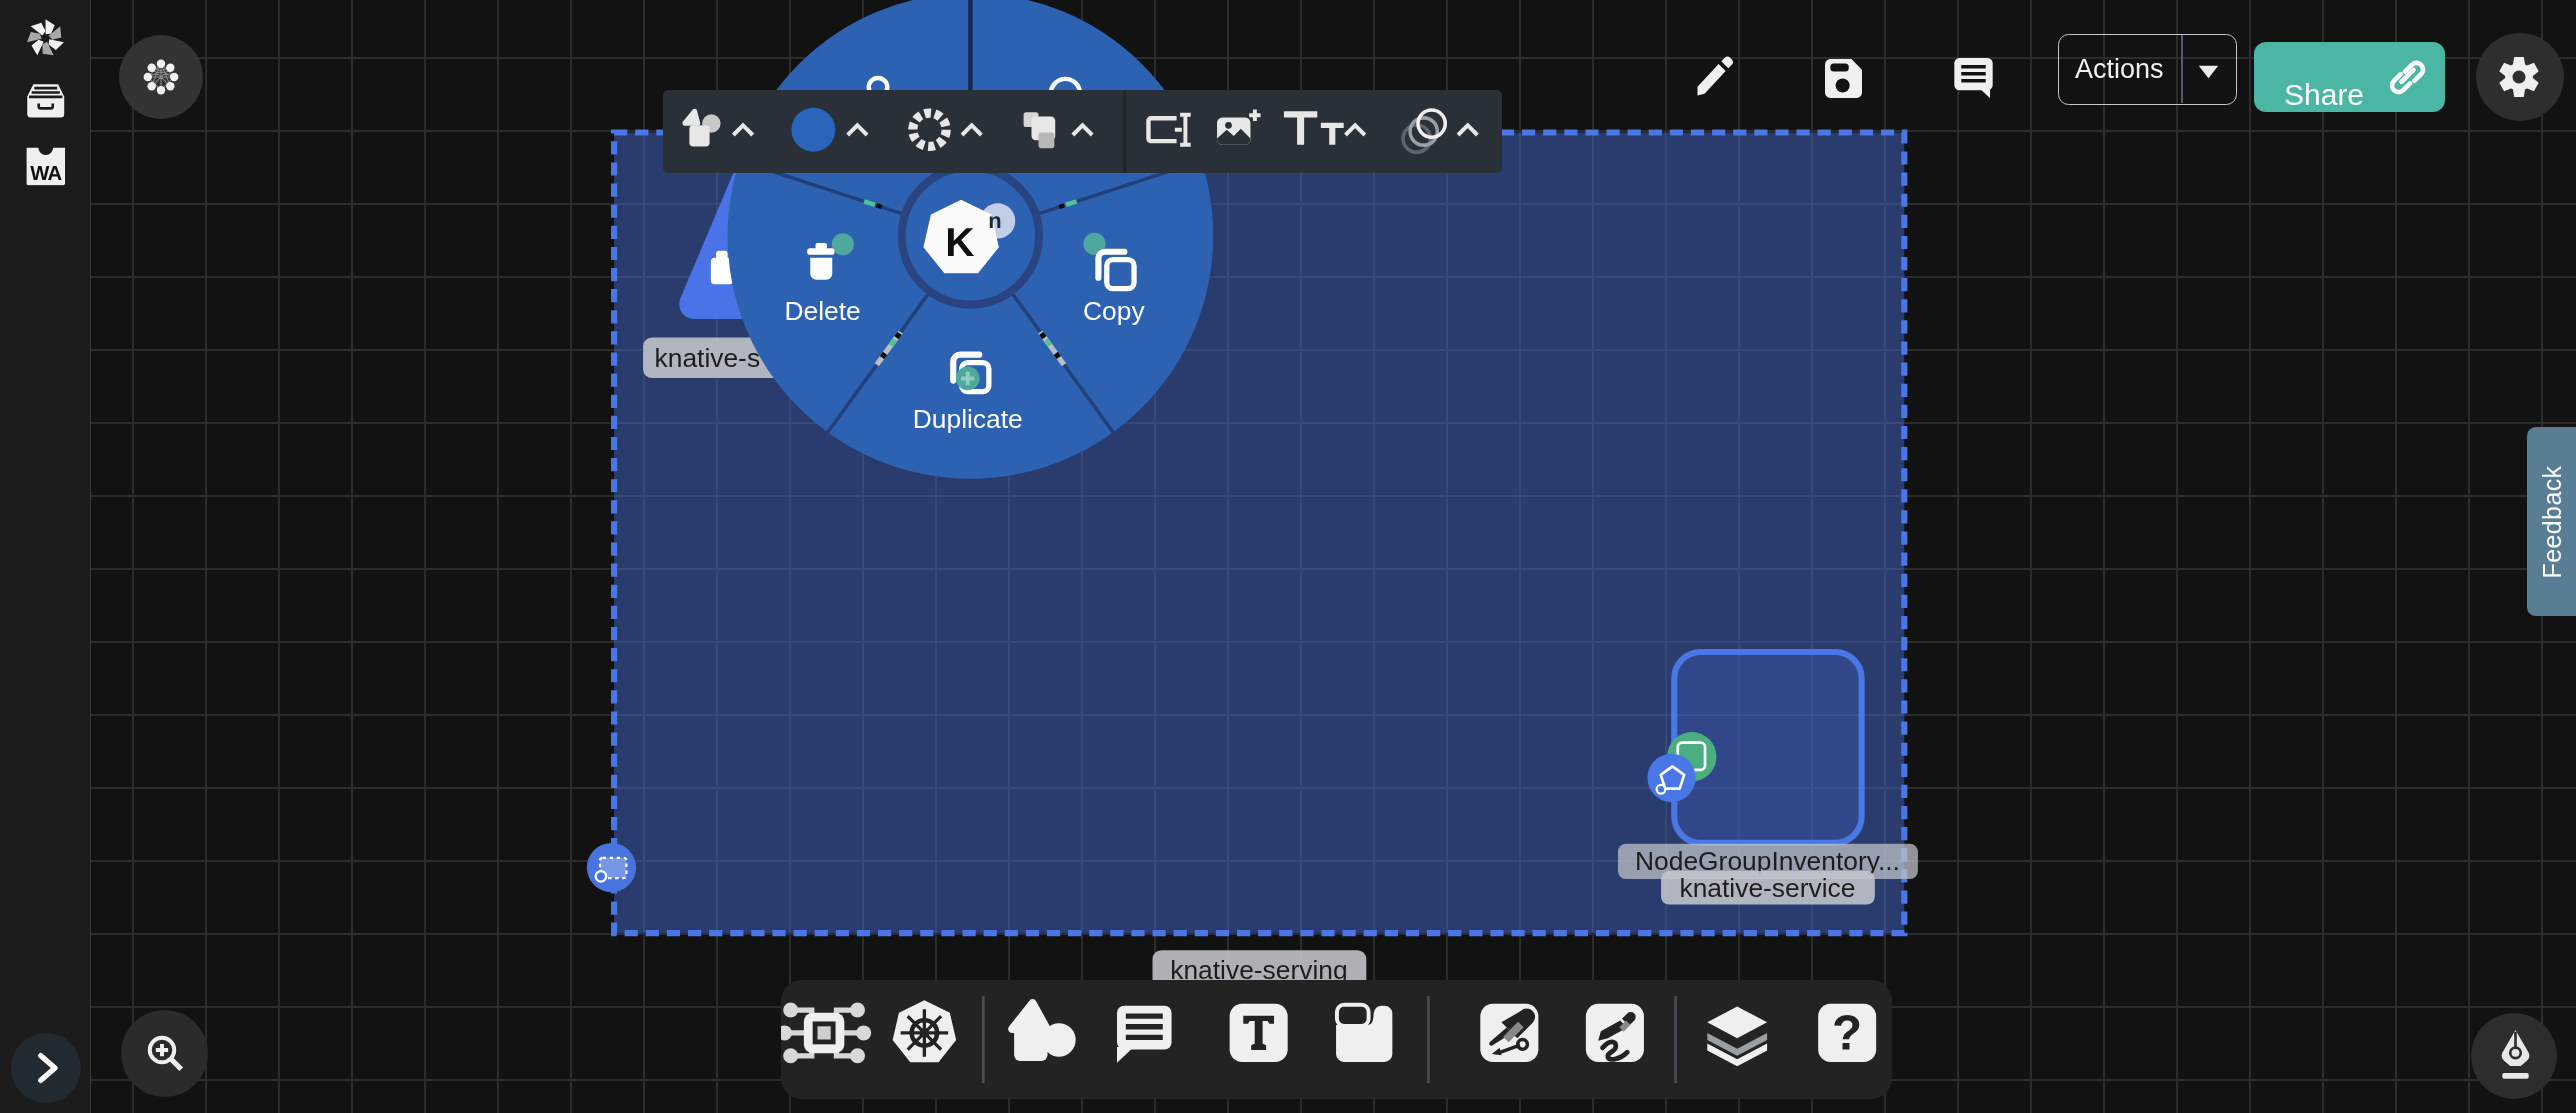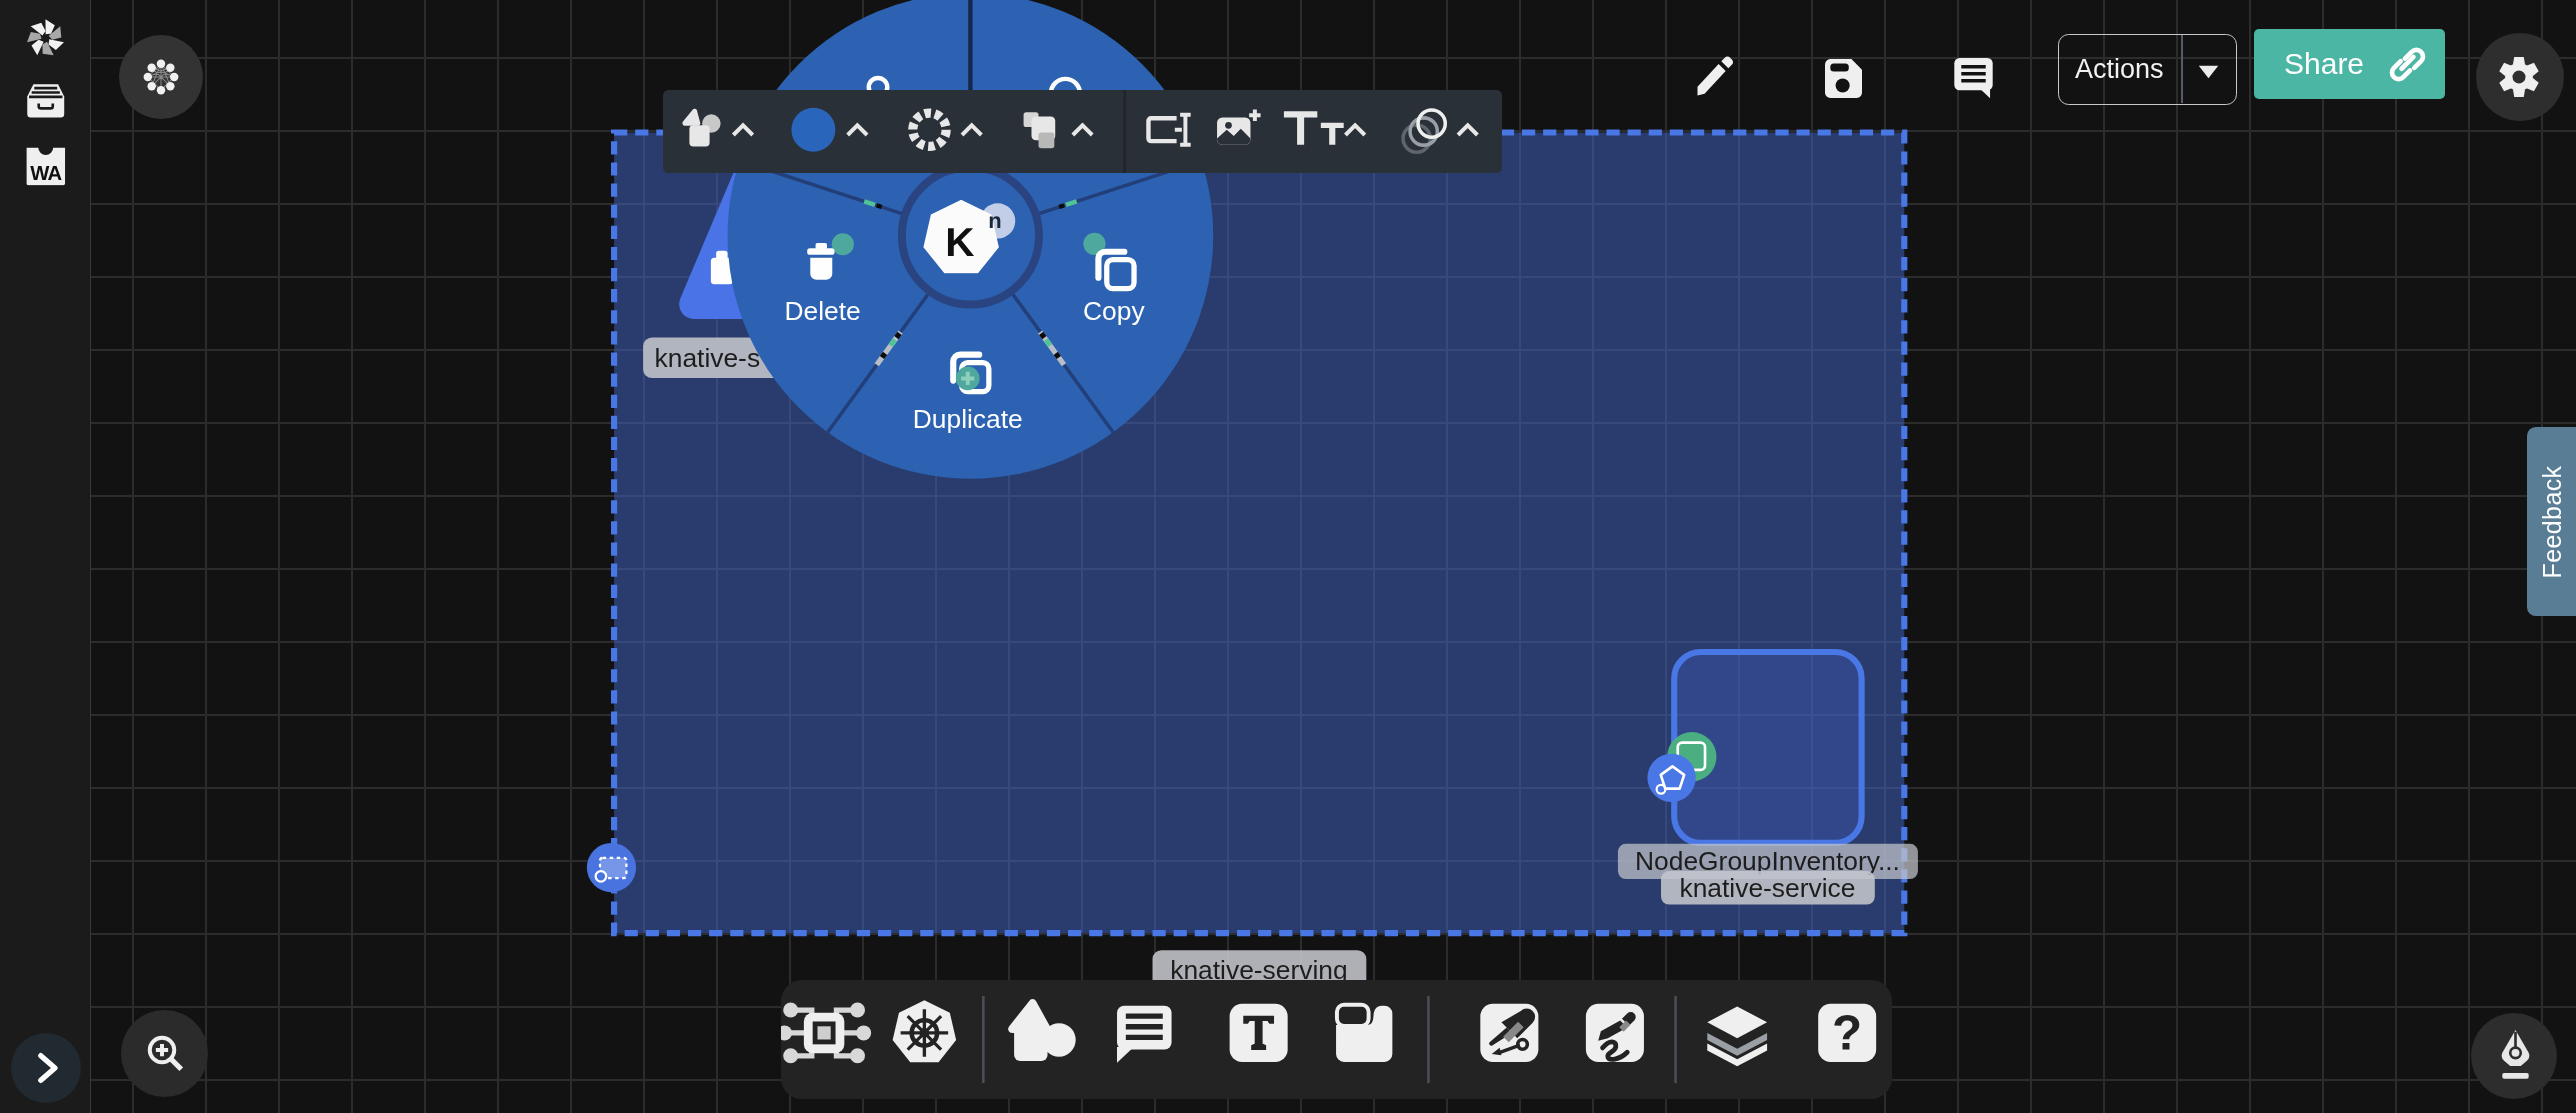--- a/index.html
+++ b/index.html
@@ -16,22 +16,22 @@
   .abs { position:absolute; }
   #sidebar { left:0; top:0; width:91px; height:1114px; background:#1c1c1c;
     border-right:1.8px solid #3a3a3a; }
   #tl-btn { left:119px; top:35px; width:84px; height:84px; border-radius:50%;
     background:#343434; }
   #topbar { left:663px; top:90px; width:839px; height:83px; background:#2b3138;
     border-radius:5.3px; }
   #actions-btn { left:2058px; top:34px; width:179px; height:71px;
     border:1.8px solid #c9c9c9; border-radius:10.6px; color:#f2f2f2;
     font-size:27px; font-weight:400; display:flex; align-items:center; }
-  #share-btn { left:2254px; top:29px; width:191px; height:70px; border-radius:5px;
-    background:#4cb7a4; color:#fff; font-size:30px; display:flex; align-items:center; }
+  #share-btn { left:2254px; top:42px; width:191px; height:70px; border-radius:12px;
+    background:#4cb7a4; color:#fff; font-size:30px; display:flex; align-items:flex-end; }
   #gear-btn { left:2476px; top:33px; width:88px; height:88px; border-radius:50%;
     background:#2f2f2f; }
   #feedback { left:2527px; top:427px; width:49px; height:189px; background:#5a7e95;
     border-radius:8.8px 0 0 8.8px; color:#fff; }
   #feedback span { position:absolute; left:50%; top:50%;
     transform:translate(-50%,-50%) rotate(-90deg); white-space:nowrap;
     font-size:25px; letter-spacing:0.4px; }
   #bottombar { left:781px; top:980px; width:1111px; height:119px; background:#242424;
     border-radius:21px; }
   .circbtn { border-radius:50%; }

